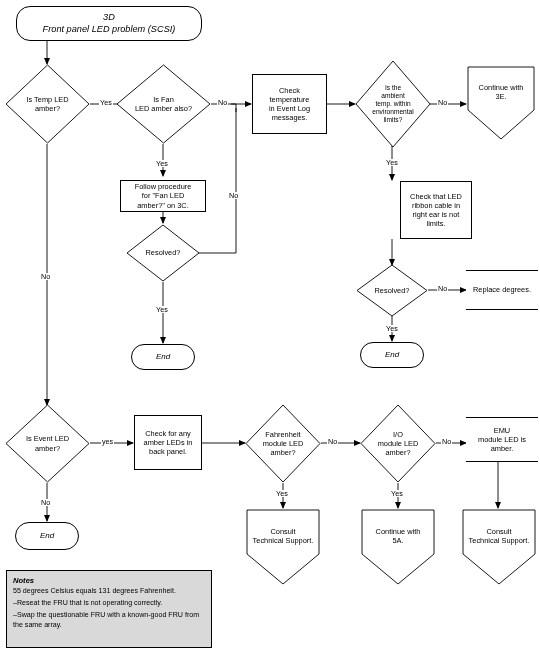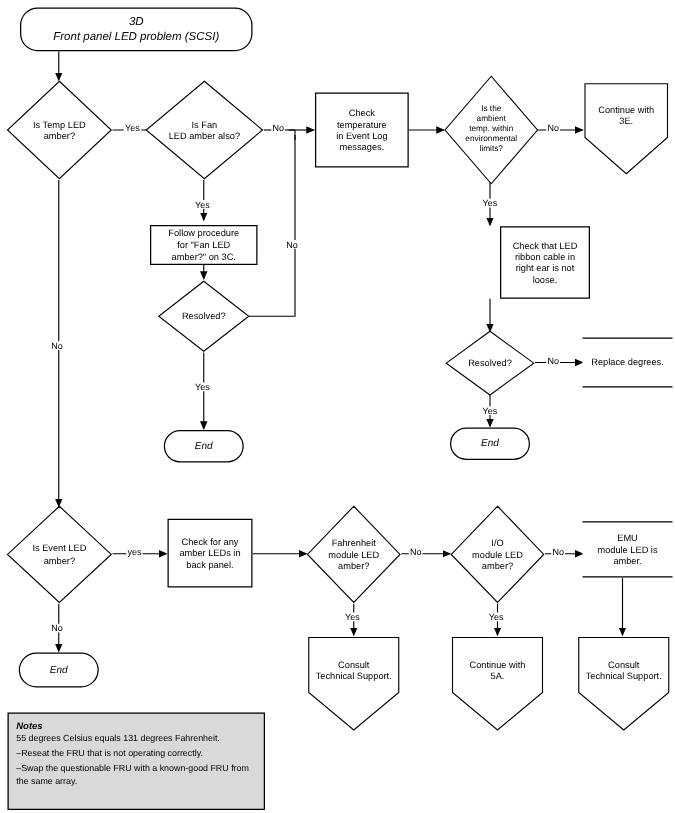--- a/index.html
+++ b/index.html
@@ -179,21 +179,21 @@
       <span>Continue with</span><br>
       <span>3E.</span>
     </span>
   </div>
 
   <div class="node proc" style="left:356px;top:181px;width:72px;height:58px;margin-left:44px;">
     <span class="lbl">
       <span>Check that LED</span><br>
       <span>ribbon cable in</span><br>
       <span>right ear is not</span><br>
-      <span>loose.</span>
+      <span>limits.</span>
     </span>
   </div>
 
   <div class="node dec" style="left:356px;top:264px;width:72px;height:53px;">
     <svg class="dshape" viewBox="0 0 72 53">
       <polygon points="36,1 71,26.5 36,52 1,26.5" fill="#fff" stroke="#000" stroke-width="0.9"></polygon>
     </svg>
     <span class="lbl">Resolved?</span>
   </div>
 

